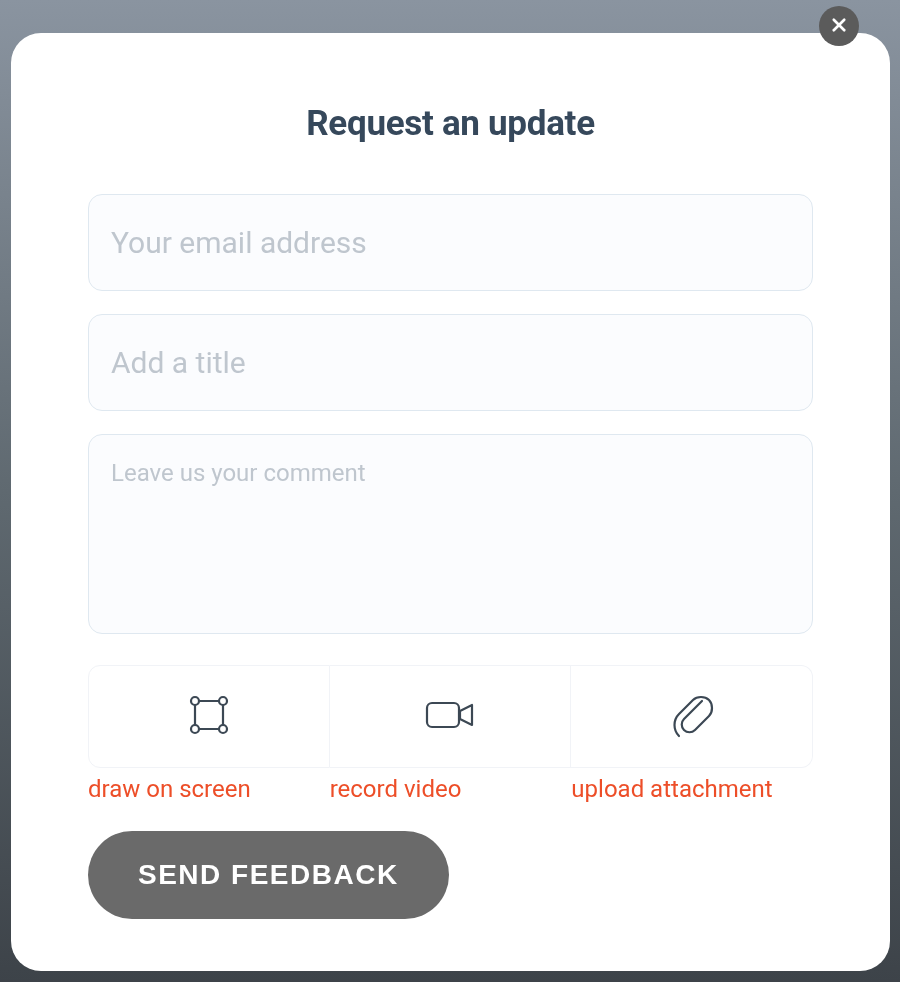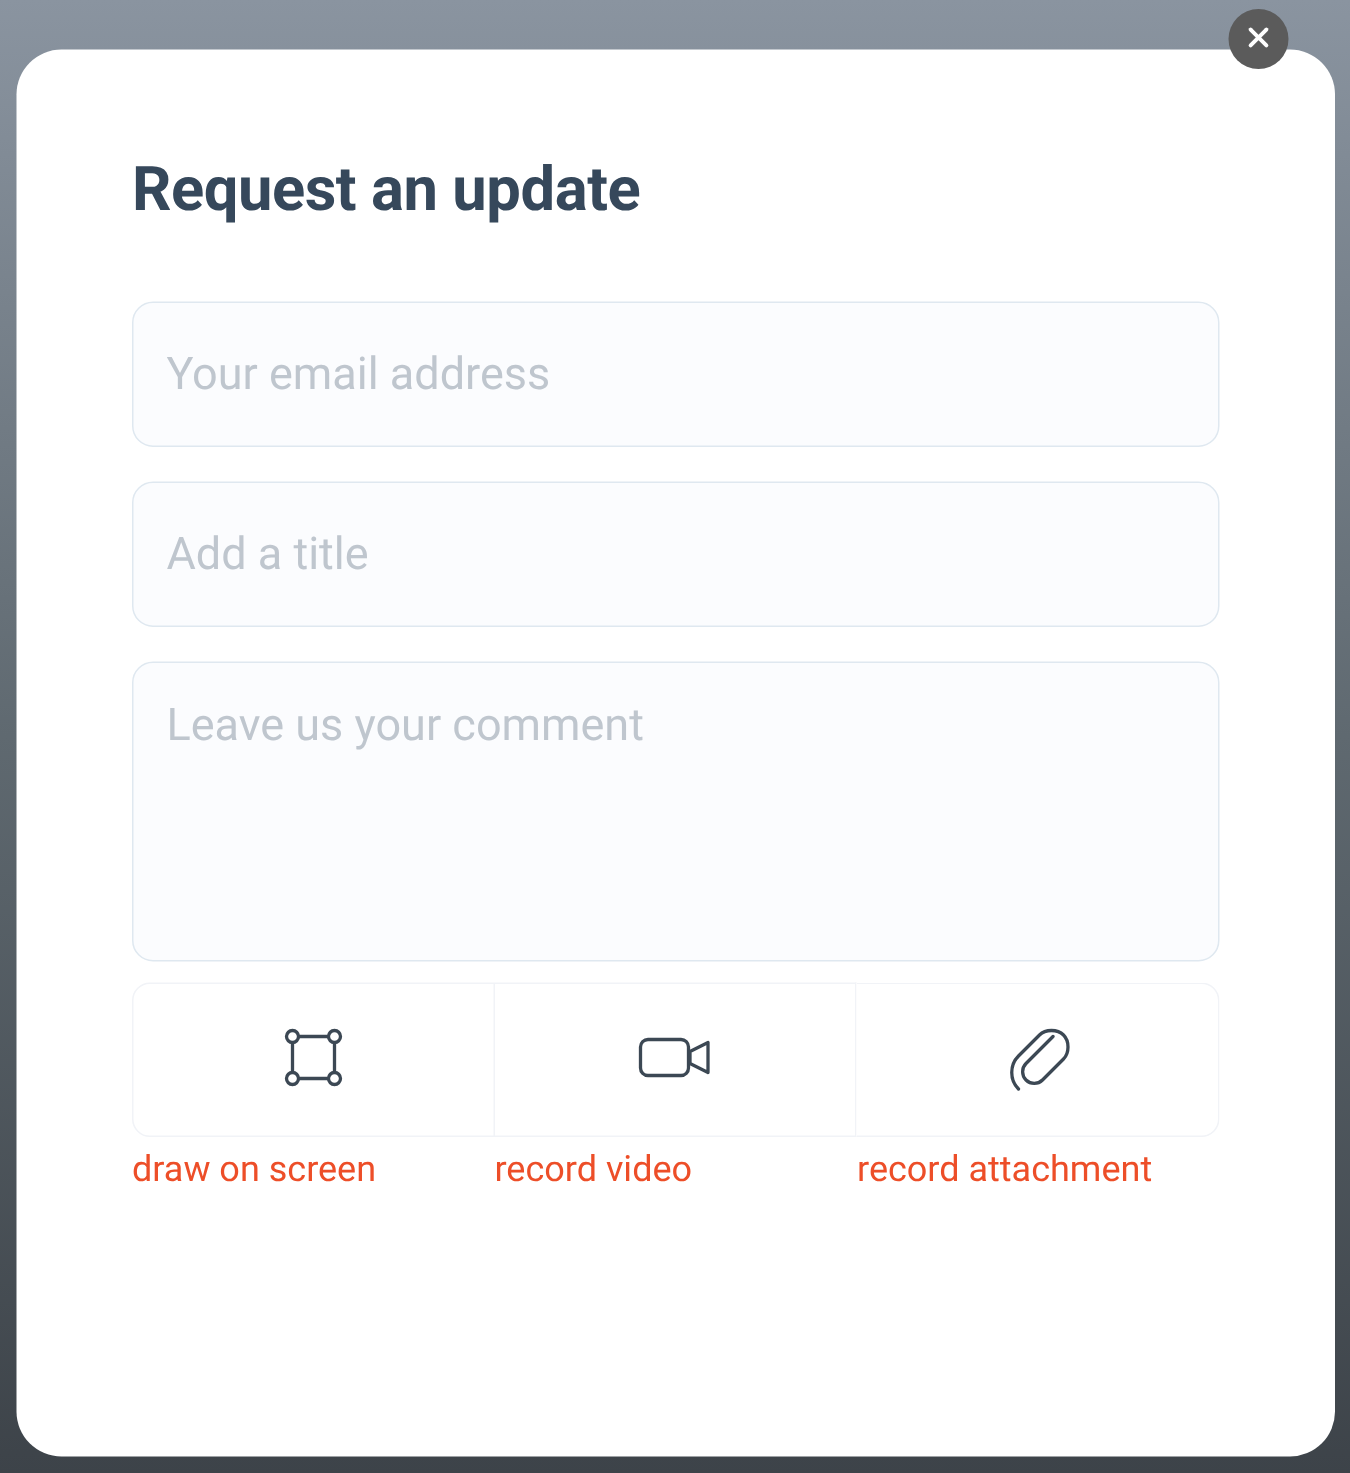--- a/index.html
+++ b/index.html
@@ -43,21 +43,22 @@
       justify-content: center;
       cursor: pointer;
       border: none;
       z-index: 10;
     }
     .close-btn svg {
       width: 18px;
       height: 18px;
     }
     .modal-title {
-      font-size: 41px;
+      text-align: center;
+      font-size: 35px;
       font-weight: 700;
       color: #36485b;
       margin-bottom: 50px;
       letter-spacing: -0.3px;
     }
     .form-input {
       width: 100%;
       background: #fbfcfe;
       border: 1.5px solid #dfe8f0;
       border-radius: 14px;
@@ -70,24 +71,24 @@
     }
     .form-input::placeholder {
       color: #bfc6ce;
     }
     .form-textarea {
       width: 100%;
       background: #fbfcfe;
       border: 1.5px solid #dfe8f0;
       border-radius: 14px;
       padding: 24px 22px;
-      font-size: 30px;
+      font-size: 24px;
       font-family: inherit;
       color: #1d4ed8;
-      margin-bottom: 10px;
+      margin-bottom: 27px;
       outline: none;
       resize: none;
       height: 200px;
     }
     .form-textarea::placeholder {
       color: #bfc6ce;
     }
     .action-row {
       display: flex;
       margin-bottom: 18px;
@@ -193,19 +194,20 @@
     </div>
 
     <div class="action-item">
       <div class="action-box">
         <span class="icon-wrap">
           <svg width="48" height="52" viewBox="0 0 48 52">
             <path d="M 34 12 L 16 30 C 13 33 13 38 16 41 C 19 44 24 44 27 41 L 41 27 C 45 23 45 15 41 11 C 37 7 29 7 25 11 L 11 25 C 5 31 5 41 11 47" stroke-linecap="round"></path>
           </svg>
         </span>
       </div>
-      <div class="action-label">record attachment</div>
+      <div class="action-label">upload attachment</div>
     </div>
 
   </div>
 
+  <button class="send-btn">SEND FEEDBACK</button>
 
 </div>
 
 </body></html>

